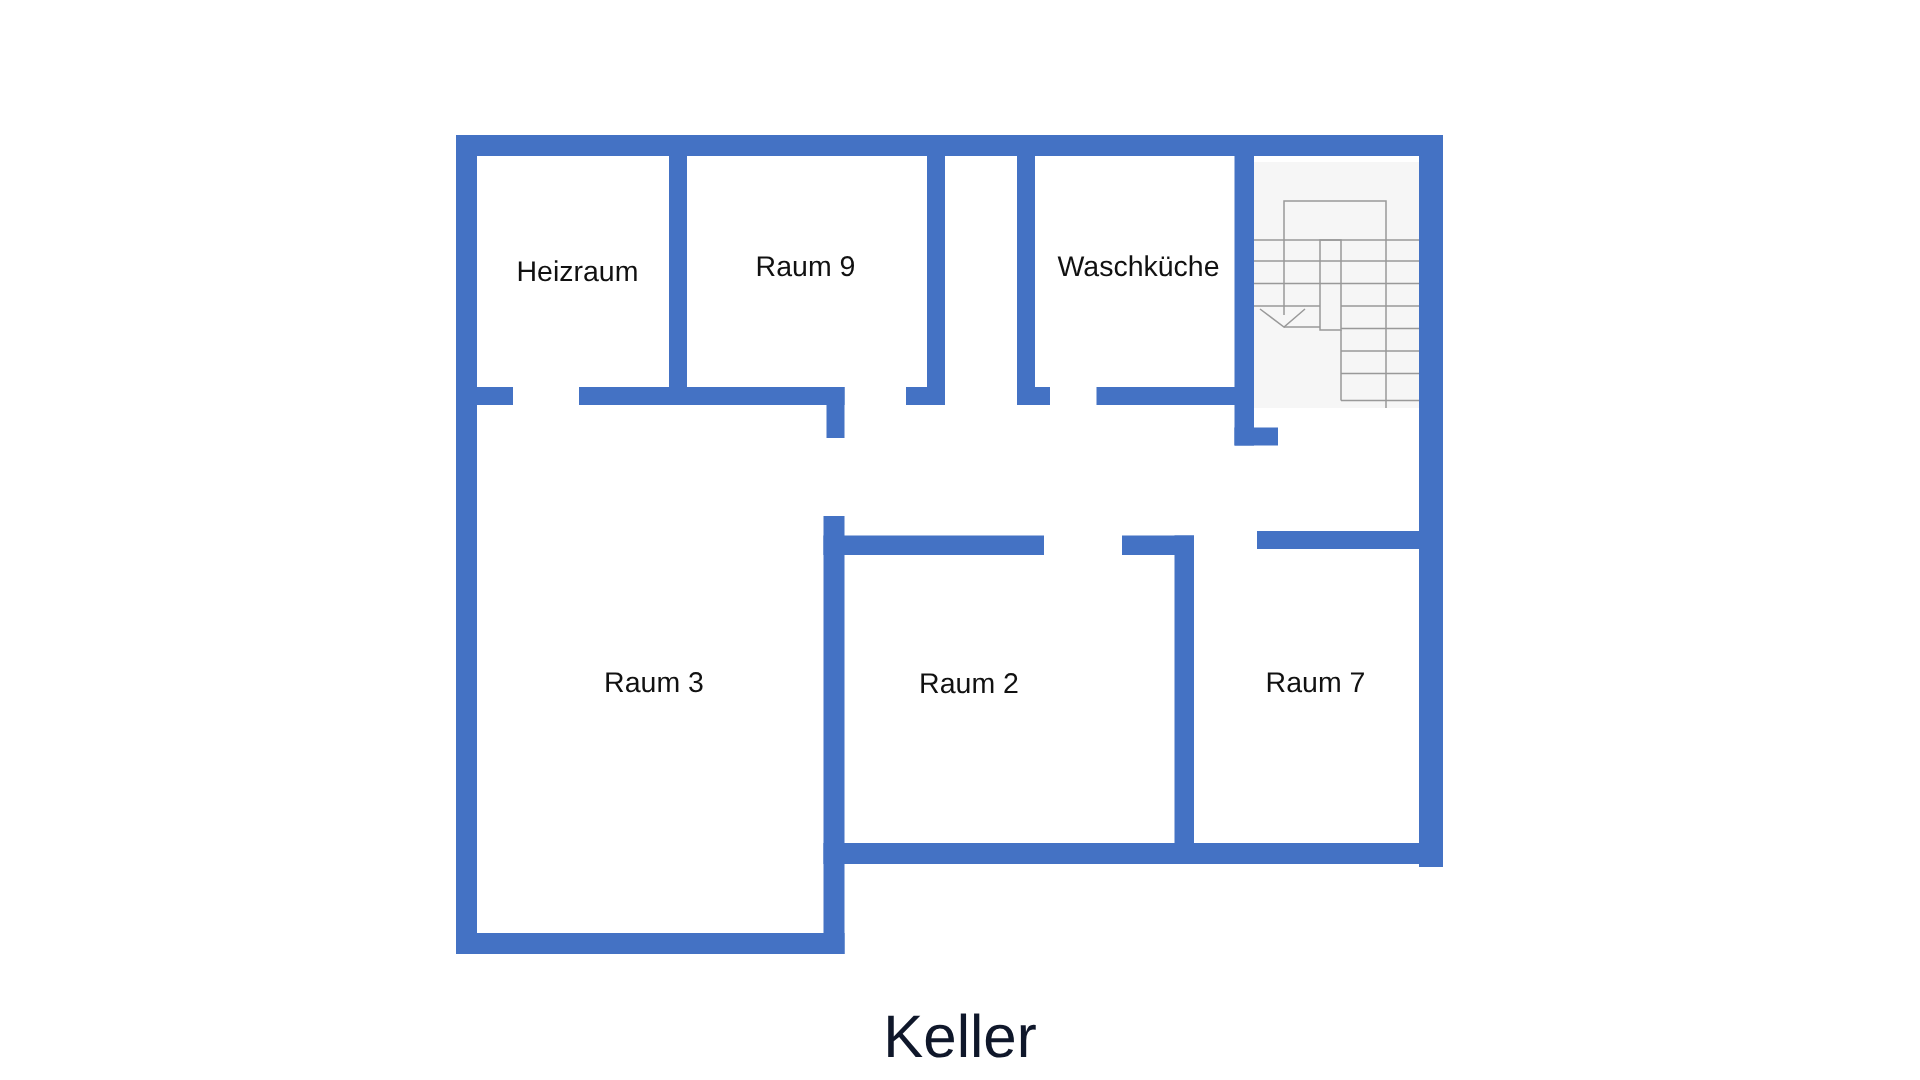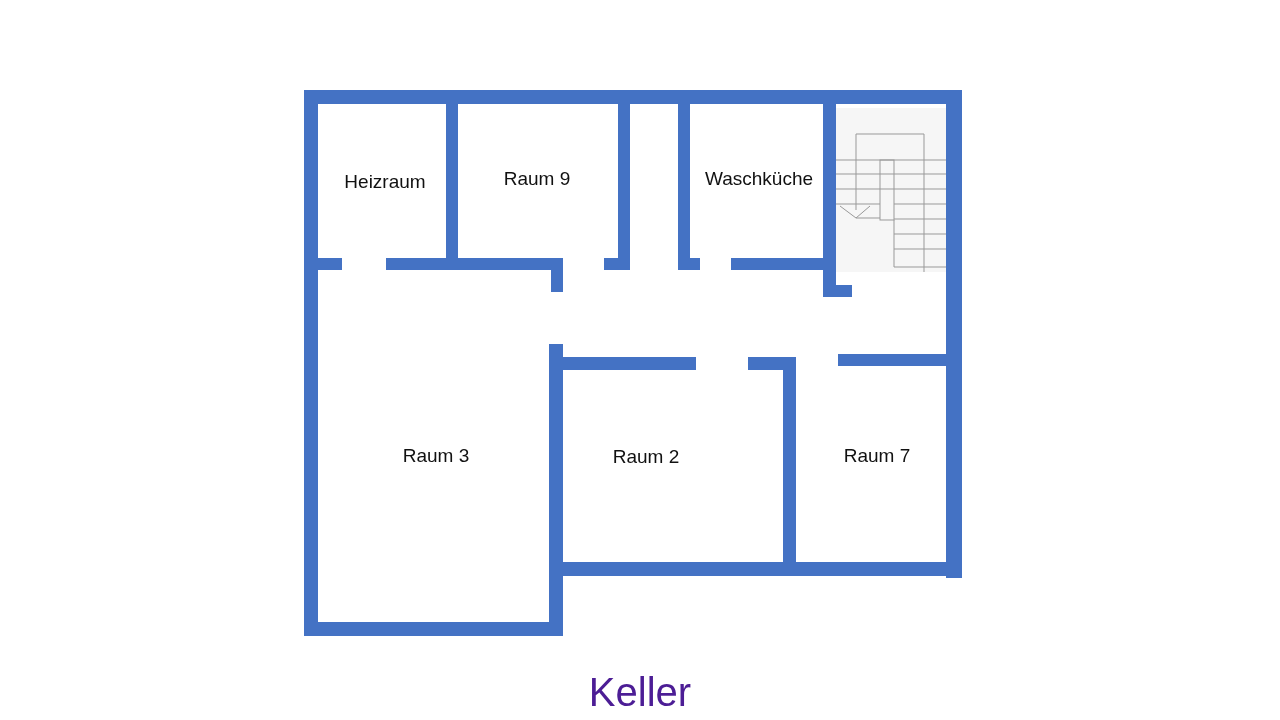--- a/index.html
+++ b/index.html
@@ -1,20 +1,20 @@
 <!DOCTYPE html>
 <html><head>
   <meta charset="utf-8">
   <style>
     html, body { margin: 0; padding: 0; background: #ffffff; }
     body { width: 1280px; height: 720px; position: relative; overflow: hidden; font-family: "Liberation Sans", "DejaVu Sans", sans-serif; }
     .plan { position: absolute; left: 0; top: 0; width: 1280px; height: 720px; }
     .wall { position: absolute; background: #4472c4; }
     .label { position: absolute; color: #111; font-size: 19px; white-space: nowrap; transform: translate(-50%, -50%); }
-    .title { position: absolute; left: 640px; top: 692px; transform: translate(-50%, -50%); font-size: 40px; color: #4c1d95; }
+    .title { position: absolute; left: 640px; top: 692px; transform: translate(-50%, -50%); font-size: 40px; color: #0f172a; }
     .stairs { position: absolute; left: 836px; top: 108px; width: 110px; height: 164px; background: #f6f6f6; }
   </style>
 </head>
 <body>
 
 <div class="plan">
 
   <div class="wall" style="left:304px;top:90px;width:658px;height:14px;"></div>
   <div class="wall" style="left:304px;top:90px;width:14px;height:546px;"></div>
   <div class="wall" style="left:946px;top:90px;width:16px;height:488px;"></div>

